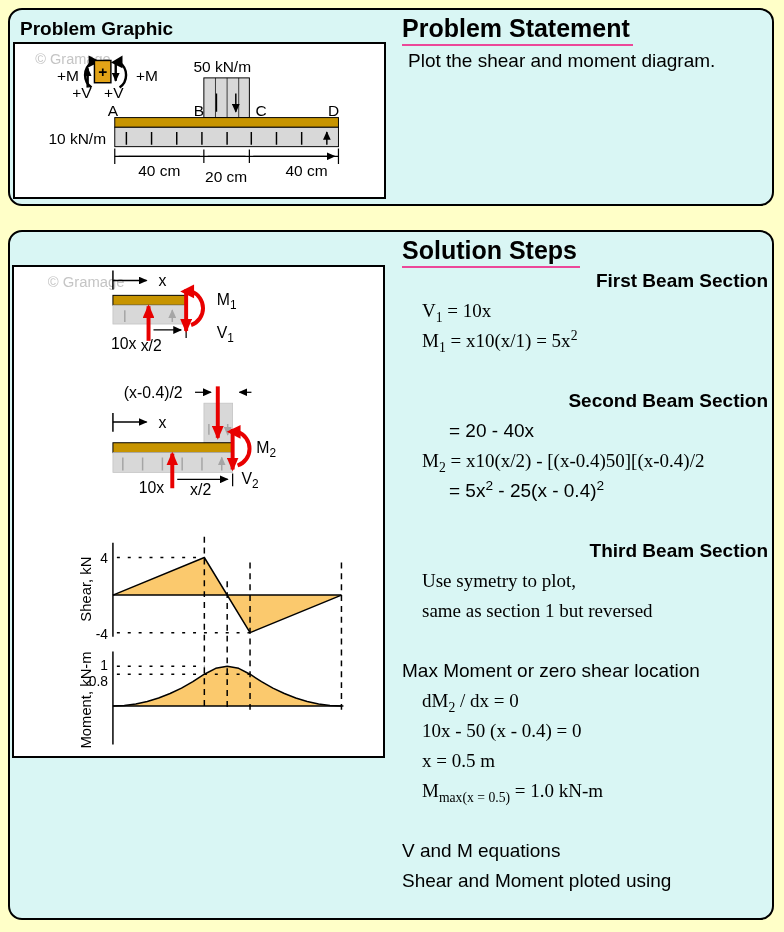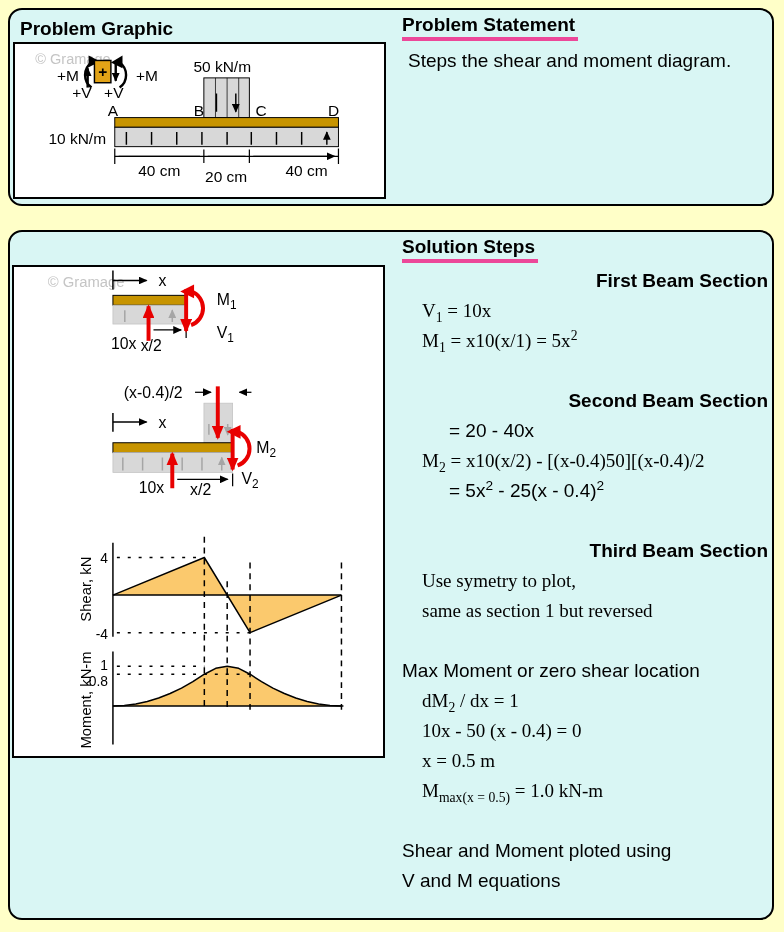--- a/index.html
+++ b/index.html
@@ -2,21 +2,21 @@
 <html><head>
 <meta charset="utf-8">
 <style>
   html,body{margin:0;padding:0;}
   body{font-family:"Liberation Sans","DejaVu Sans",sans-serif;}
   .page{position:relative;width:784px;height:932px;background:#FFFFC8;overflow:hidden;}
   .panel{position:absolute;left:8px;width:762px;background:#D9F6F4;border:2px solid #000;border-radius:14px;}
   .panel-top{top:8px;height:194px;}
   .panel-bottom{top:230px;height:686px;}
   .panel-title{position:absolute;font-size:19px;font-weight:bold;color:#000;}
-  .heading-underline{position:absolute;font-size:19px;font-weight:bold;color:#000;border-bottom:4px solid #ec4899;padding:0 3px 1px 0;}
+  .heading-underline{position:absolute;font-size:25px;font-weight:bold;color:#000;border-bottom:2px solid #ec4899;padding:0 3px 1px 0;}
   .white-box{position:absolute;background:#fff;border:2px solid #000;}
   .problem-box{left:3px;top:32px;width:369px;height:153px;}
   .solution-box{left:2px;top:33px;width:369px;height:489px;}
   .statement{position:absolute;left:398px;top:40px;font-size:19px;color:#000;}
   .steps{position:absolute;left:392px;top:34px;width:366px;}
   .step-line{min-height:30px;line-height:30px;font-size:19px;color:#000;white-space:nowrap;}
   .step-line.bold{font-weight:bold;text-align:right;}
   .step-line.ind1{padding-left:20px;font-family:Liberation Serif, serif;}
   .step-line.ind2{padding-left:47px;}
   .step-line sub,.step-line sup{font-size:72%;line-height:0;}
@@ -81,21 +81,21 @@
           <path d="M 99 108 V 124 M 330 108 V 124 M 191 109 V 123 M 238 109 V 123"></path>
           <path d="M 145 116 L 103 116 M 145 116 L 187 116 M 214 116 L 195 116 M 214 116 L 234 116 M 284 116 L 242 116 M 284 116 L 326 116" marker-end="url(#ab1)"></path>
         </g>
         <text x="145" y="136" text-anchor="middle" font-size="16">40 cm</text>
         <text x="214" y="142" text-anchor="middle" font-size="16">20 cm</text>
         <text x="297" y="136" text-anchor="middle" font-size="16">40 cm</text>
       </svg>
     </div>
 
     <div class="heading-underline" style="left:392px;top:4px;">Problem Statement</div>
-    <div class="statement">Steps the shear and moment diagram.</div>
+    <div class="statement">Plot the shear and moment diagram.</div>
   </section>
 
   <section class="panel panel-bottom">
 
     <div class="white-box solution-box">
       <svg width="369" height="489" viewBox="0 0 373 493">
         <defs>
           <marker id="ab2" markerUnits="userSpaceOnUse" markerWidth="9" markerHeight="8" refX="8" refY="4" orient="auto">
               <path d="M0,0 L9,4 L0,8 Z" fill="#000"></path>
             </marker>
@@ -187,22 +187,22 @@
         <div class="step-line bold"><span>Second Beam Section</span></div>
         <div class="step-line ind2"><span>= 20 - 40x</span></div>
         <div class="step-line ind1"><span>M</span><sub>2</sub><span> = x10(x/2) - [(x-0.4)50][(x-0.4)/2</span></div>
         <div class="step-line ind2"><span>= 5x</span><sup>2</sup><span> - 25(x - 0.4)</span><sup>2</sup></div>
         <div class="step-line"></div>
         <div class="step-line bold"><span>Third Beam Section</span></div>
         <div class="step-line ind1"><span>Use symetry to plot,</span></div>
         <div class="step-line ind1"><span>same as section 1 but reversed</span></div>
         <div class="step-line"></div>
         <div class="step-line"><span>Max Moment or zero shear location</span></div>
-        <div class="step-line ind1"><span>dM</span><sub>2</sub><span> / dx = 1</span></div>
+        <div class="step-line ind1"><span>dM</span><sub>2</sub><span> / dx = 0</span></div>
         <div class="step-line ind1"><span>10x - 50 (x - 0.4) = 0</span></div>
         <div class="step-line ind1"><span>x = 0.5 m</span></div>
         <div class="step-line ind1"><span>M</span><sub>max(x = 0.5)</sub><span> = 1.0 kN-m</span></div>
         <div class="step-line"></div>
+        <div class="step-line"><span>V and M equations</span></div>
         <div class="step-line"><span>Shear and Moment ploted using</span></div>
-        <div class="step-line"><span>V and M equations</span></div>
       </div>
   </section>
 </div>
 
 </body></html>

